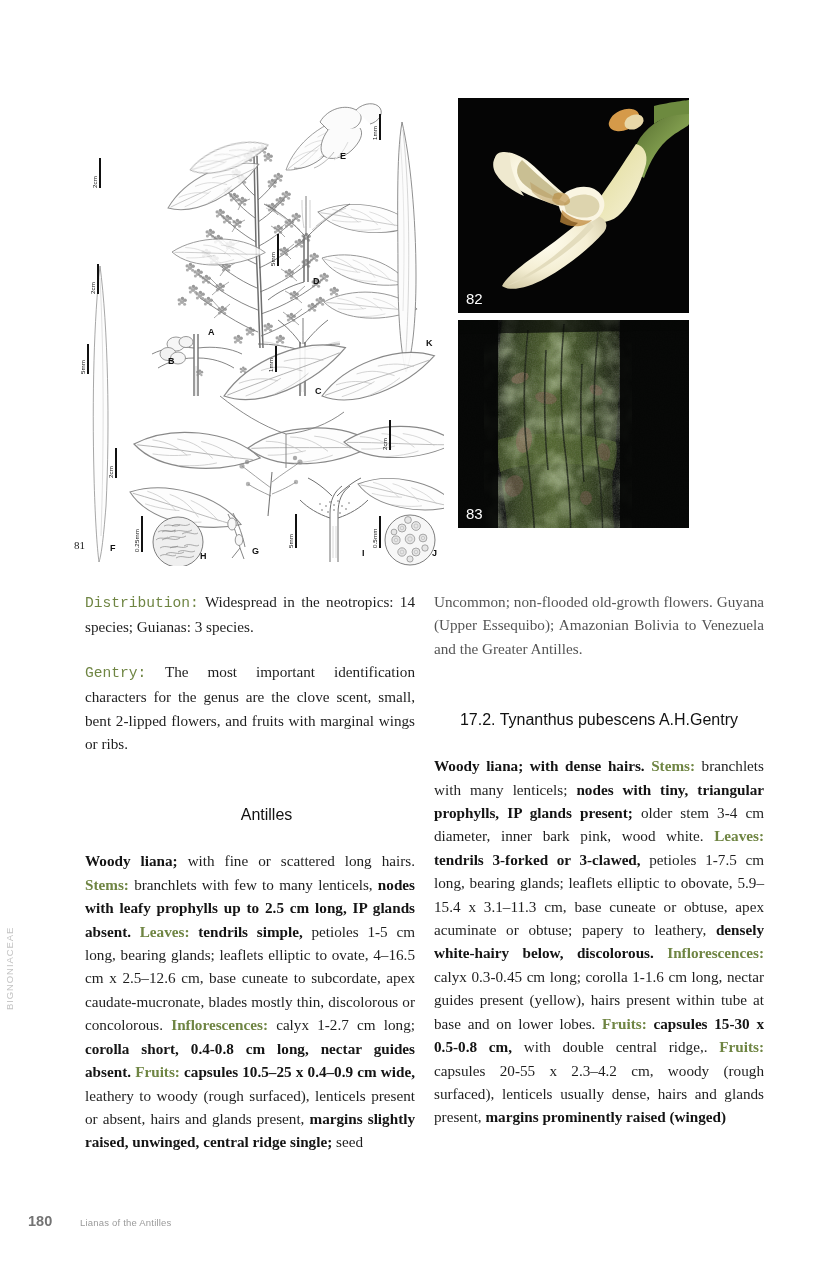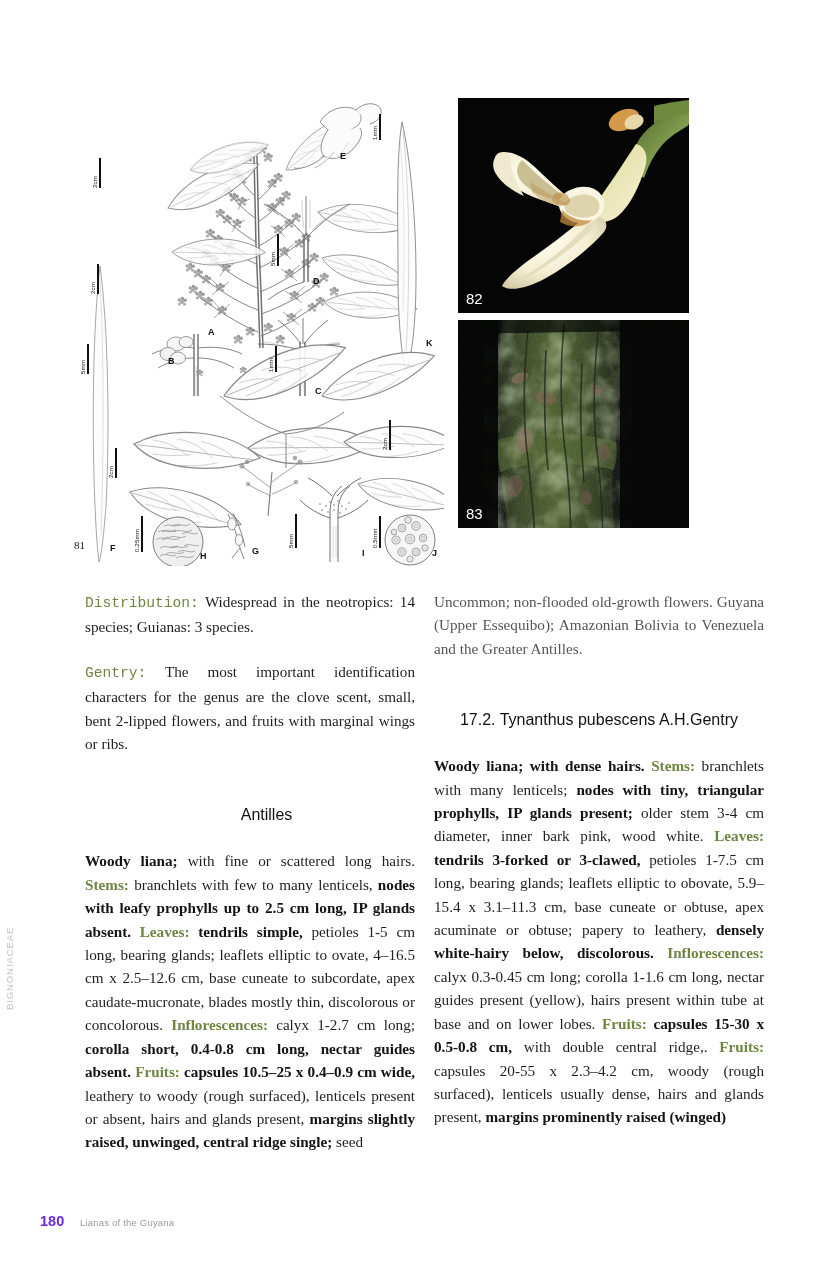--- a/index.html
+++ b/index.html
@@ -172,26 +172,26 @@
   
   .footer {
     position: absolute;
     left: 0;
     top: 1213px;
     width: 815px;
     height: 24px;
   }
   .folio {
     position: absolute;
-    left: 40px;
+    left: 28px;
     top: 0;
     font-family: "Liberation Sans", sans-serif;
     font-size: 14.5px;
     font-weight: bold;
-    color: #6d28d9;
+    color: #737373;
   }
   .footer-title {
     position: absolute;
     left: 80px;
     top: 4px;
     font-family: "Liberation Sans", sans-serif;
     font-size: 9.5px;
     color: #9a9a9a;
     letter-spacing: 0.2px;
   }
@@ -702,16 +702,16 @@
 
     <div class="gap-top"></div>
 
     <div class="sec-head">17.2. Tynanthus pubescens A.H.Gentry</div>
 
     <p><span class="b">Woody liana; with dense hairs.</span><span> </span><span class="term">Stems:</span><span> branchlets with many lenticels; </span><span class="b">nodes with tiny, triangular prophylls, IP glands present;</span><span> older stem 3-4 cm diameter, inner bark pink, wood white. </span><span class="term">Leaves:</span><span class="b"> tendrils 3-forked or 3-clawed,</span><span> petioles 1-7.5 cm long, bearing glands; leaflets elliptic to obovate, 5.9–15.4 x 3.1–11.3 cm, base cuneate or obtuse, apex acuminate or obtuse; papery to leathery, </span><span class="b">densely white-hairy below, discolorous.</span><span> </span><span class="term">Inflorescences:</span><span> calyx 0.3-0.45 cm long; corolla 1-1.6 cm long, nectar guides present (yellow), hairs present within tube at base and on lower lobes. </span><span class="term">Fruits:</span><span class="b"> capsules 15-30 x 0.5-0.8 cm,</span><span> with double central ridge,. </span><span class="term">Fruits:</span><span> capsules 20-55 x 2.3–4.2 cm, woody (rough surfaced), lenticels usually dense, hairs and glands present, </span><span class="b">margins prominently raised (winged)</span></p>
   </div>
 
   <div class="footer">
     <div class="folio">180</div>
-    <div class="footer-title">Lianas of the Guyana</div>
+    <div class="footer-title">Lianas of the Antilles</div>
   </div>
 
 </div>
 
 </body></html>

